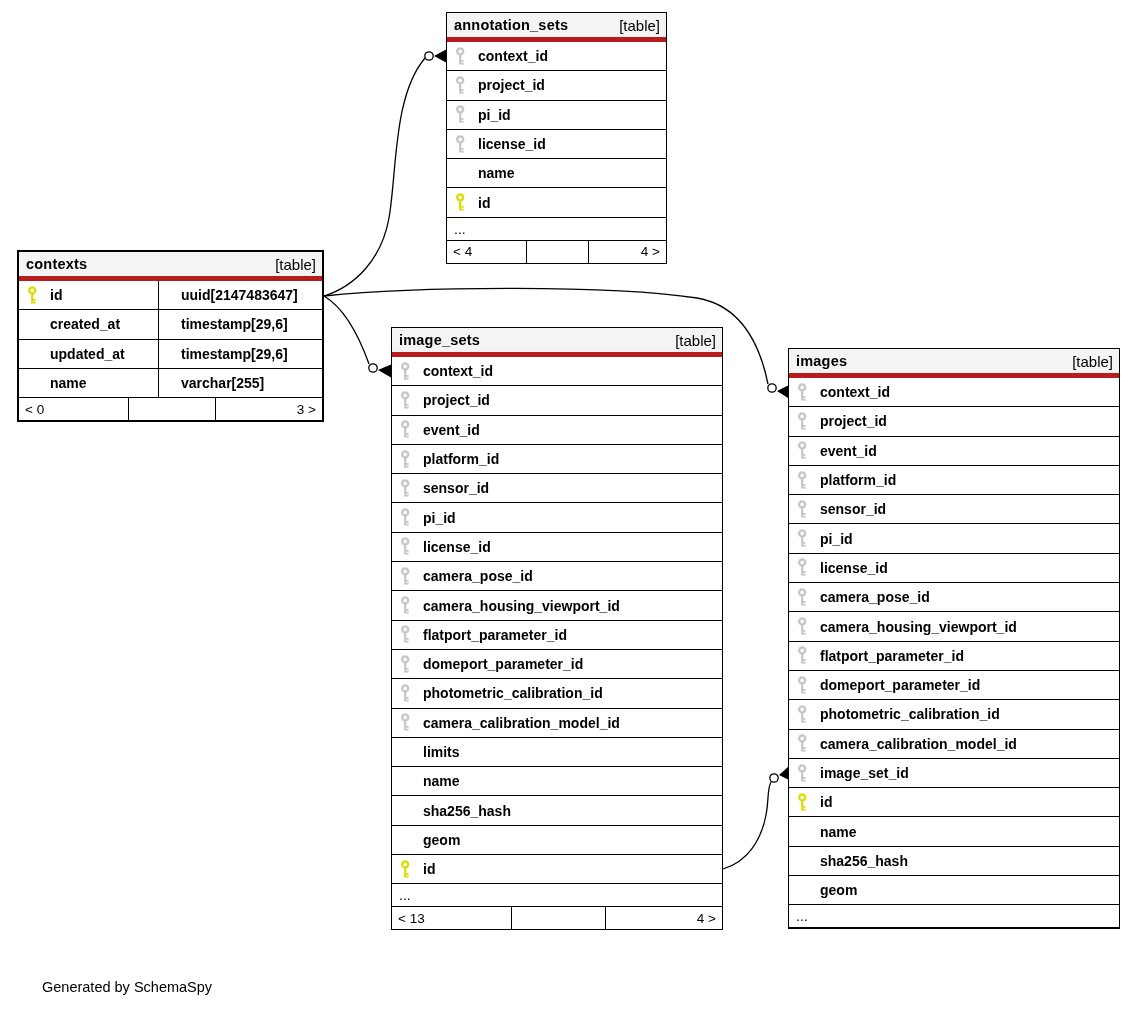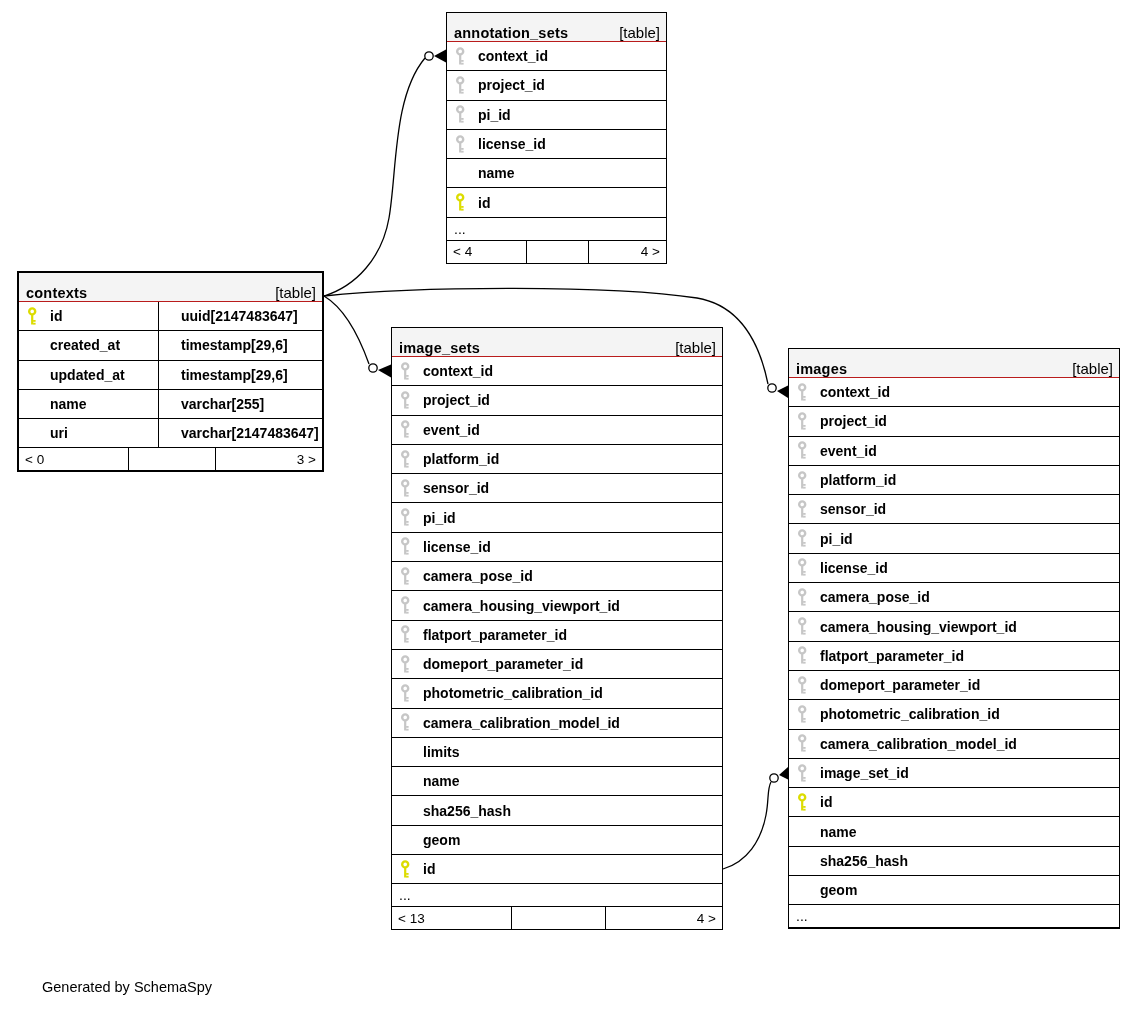--- a/index.html
+++ b/index.html
@@ -1,20 +1,20 @@
 <!DOCTYPE html>
 <html><head>
 <meta charset="utf-8">
 <style>
   html,body{margin:0;padding:0;background:#ffffff;font-family:"Liberation Sans","DejaVu Sans",sans-serif;color:#000;}
   .canvas{position:relative;width:1136px;height:1009px;background:#fff;overflow:hidden;}
   svg.edges{position:absolute;left:0;top:0;z-index:1;}
   .tbl{position:absolute;background:#fff;border:1px solid #000;box-sizing:border-box;z-index:2;font-size:14px;}
-  .tbl.thick{border-width:2px;margin-top:21px;}
-  .tbl-header{height:29px;display:flex;align-items:flex-end;justify-content:space-between;background:#f4f4f4;border-bottom:1px solid #b91c1c;padding:0 6px 0 7px;box-sizing:border-box;}
+  .tbl.thick{border-width:2px;}
+  .tbl-header{height:29px;display:flex;align-items:center;justify-content:space-between;background:#f4f4f4;border-bottom:5px solid #b91c1c;padding:0 6px 0 7px;box-sizing:border-box;}
   .tname{font-weight:bold;font-size:14.5px;letter-spacing:.2px;}
   .badge{font-size:15px;font-weight:normal;}
   .row{height:29.3px;display:flex;align-items:center;border-bottom:1px solid #000;box-sizing:border-box;font-weight:bold;}
   .row:last-of-type{border-bottom:1px solid #000;}
   .keyslot{flex:0 0 12px;width:12px;margin-left:8px;margin-right:11px;display:flex;align-items:center;}
   .colname{white-space:nowrap;}
   .cell-name{display:flex;align-items:center;width:139px;flex:0 0 139px;height:100%;box-sizing:border-box;}
   .cell-type{display:flex;align-items:center;flex:1;height:100%;border-left:1px solid #000;padding-left:22px;box-sizing:border-box;white-space:nowrap;}
   .ellipsis-row{height:23px;display:flex;align-items:center;padding-left:7px;border-bottom:1px solid #000;box-sizing:border-box;}
   .footer-row{height:22px;display:flex;box-sizing:border-box;font-size:13.5px;}
@@ -155,27 +155,20 @@
         </span>
         <span class="cell-type">timestamp[29,6]</span>
       </div>
       <div class="row">
         <span class="cell-name">
           <span class="keyslot"></span>
           <span class="colname">name</span>
         </span>
         <span class="cell-type">varchar[255]</span>
       </div>
-      <div class="row">
-        <span class="cell-name">
-          <span class="keyslot"></span>
-          <span class="colname">uri</span>
-        </span>
-        <span class="cell-type">varchar[2147483647]</span>
-      </div>
       <div class="footer-row">
         <span class="fcell fleft">&lt; 0</span>
         <span class="fcell fmid"></span>
         <span class="fcell fright">3 &gt;</span>
       </div>
     </div>
 
   <div class="tbl" style="left:391px;top:327px;width:332px;">
       <div class="tbl-header">
         <span class="tname">image_sets</span>

